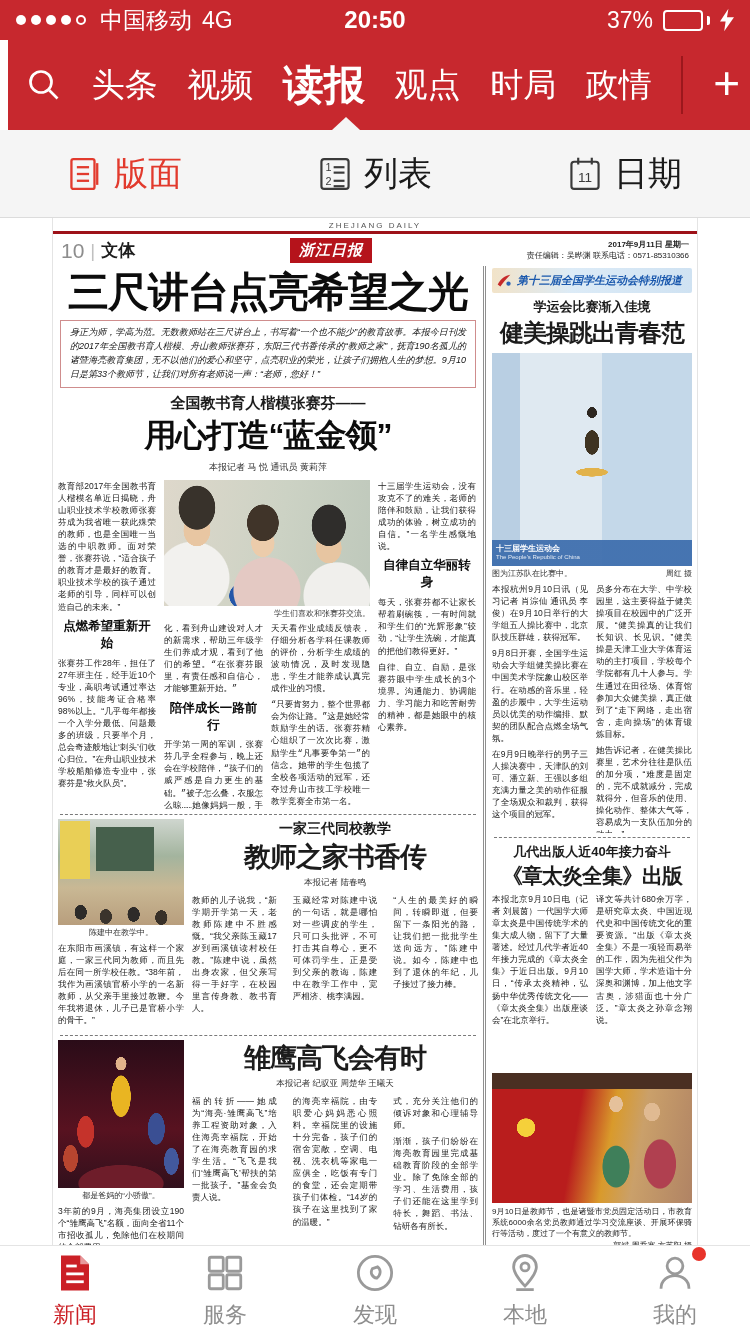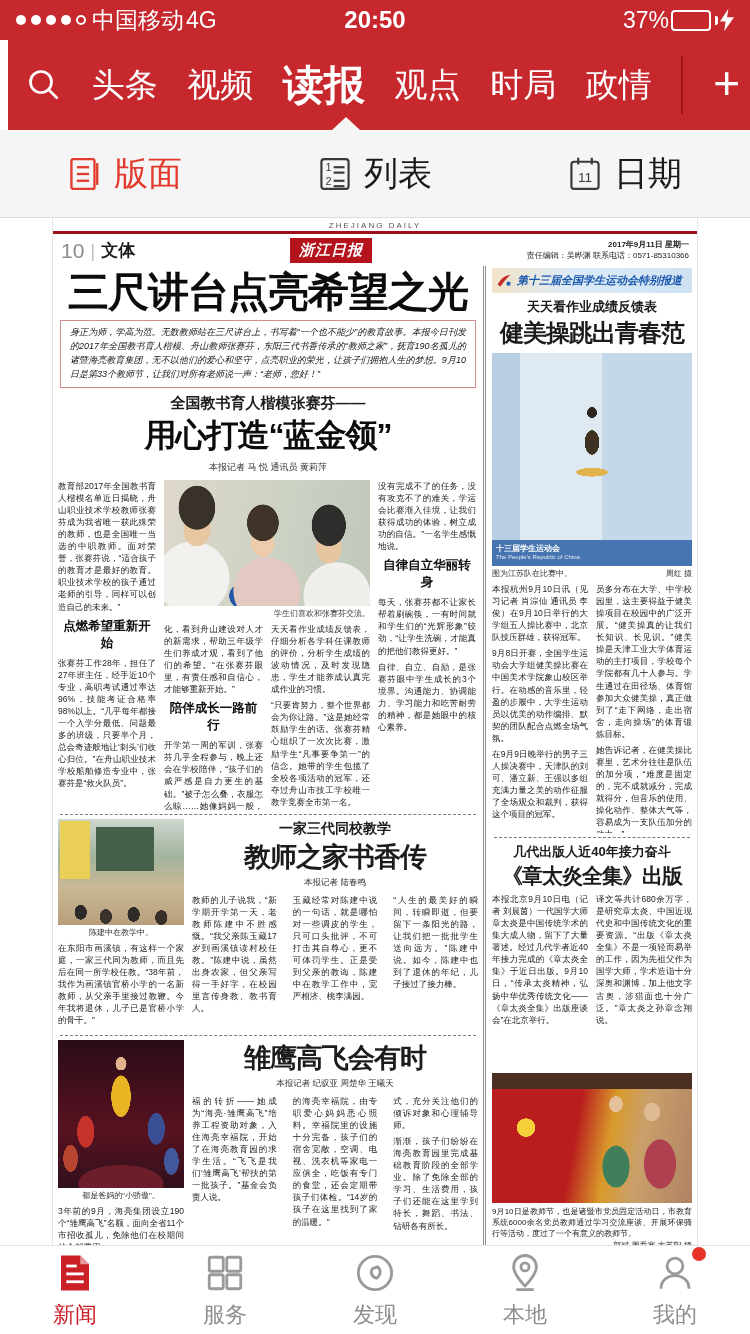--- a/index.html
+++ b/index.html
@@ -3,21 +3,21 @@
 <meta charset="utf-8">
 <style>
   * { margin:0; padding:0; box-sizing:border-box; }
   html,body { background:#fff; }
   body { font-family:"Liberation Sans", sans-serif; }
   .phone { position:relative; width:750px; height:1334px; background:#fff; overflow:hidden; margin:0 auto; }
 
   
   .statusbar { position:absolute; top:0; left:0; width:750px; height:40px; background:#c7282e; color:#fff;
     display:flex; align-items:center; justify-content:space-between; padding:0 16px; font-size:23px; }
-  .sb-left, .sb-right { display:flex; align-items:center; gap:2px; }
+  .sb-left, .sb-right { display:flex; align-items:center; gap:10px; }
   .sig { display:flex; align-items:center; gap:5px; margin-right:4px; }
   .sig .dot { width:10px; height:10px; border-radius:50%; background:#fff; }
   .sig .dot.empty { background:transparent; border:2px solid #fff; }
   .sb-time { position:absolute; left:50%; transform:translateX(-50%); font-weight:bold; font-size:24px; }
   .batt { display:flex; align-items:center; gap:4px; }
   .batt-body { width:40px; height:21px; border:2px solid #fff; border-radius:4px; padding:2px; }
   .batt-fill { height:100%; width:37%; background:#53d769; border-radius:1px; }
   .batt-tip { width:3px; height:9px; background:#fff; border-radius:0 2px 2px 0; }
 
   .navbar { position:absolute; top:40px; left:8px; width:750px; height:90px; background:#c7282e; color:#fff;
@@ -62,21 +62,21 @@
   .h2a { font-size:32px; font-weight:900; text-align:center; color:#0c0c0c; margin:0; letter-spacing:-1px; }
   .byline { font-size:9px; text-align:center; color:#333; margin:3px 0 6px; }
 
   .p8 { font-size:8.5px; line-height:1.42; text-align:justify; color:#222; margin-bottom:4px; }
   .subhead { font-size:12.5px; font-weight:bold; text-align:center; color:#0e0e0e; margin:5px 0; }
   .cap { font-size:8px; color:#333; margin:2px 0 4px; }
   .cap-r { text-align:right; }
 
   .a1-body { display:flex; gap:8px; height:330px; overflow:hidden; }
   .colw { width:98px; }
-  .colm { width:206px; }
+  .colm { width:206px;font-family:Liberation Mono, monospace; }
   .mid-cols { display:flex; gap:8px; }
   .mid-col { width:99px; }
 
   .photo { position:relative; overflow:hidden; }
   .photo-a1 { height:126px;
     background:
       radial-gradient(30px 36px at 16% 22%, #38322b 60%, transparent 62%),
       radial-gradient(26px 30px at 48% 34%, #403429 60%, transparent 62%),
       radial-gradient(28px 34px at 80% 36%, #2f2d2b 60%, transparent 62%),
       radial-gradient(22px 26px at 16% 40%, #e8c6a2 60%, transparent 62%),
@@ -283,21 +283,21 @@
                 <div class="subhead">陪伴成长一路前行</div>
                 <div class="p8">开学第一周的军训，张赛芬几乎全程参与，晚上还会在学校陪伴，“孩子们的威严感是自力更生的基础。”被子怎么叠，衣服怎么晾……她像妈妈一般，手把手地给这些大男孩示范。</div>
               </div>
               <div class="mid-col">
                 <div class="p8">天天看作业成绩反馈表，仔细分析各学科任课教师的评价，分析学生成绩的波动情况，及时发现隐患，学生才能养成认真完成作业的习惯。</div>
                 <div class="p8">“只要肯努力，整个世界都会为你让路。”这是她经常鼓励学生的话。张赛芬精心组织了一次次比赛，激励学生“凡事要争第一”的信念。她带的学生包揽了全校各项活动的冠军，还夺过舟山市技工学校唯一教学竞赛全市第一名。</div>
               </div>
             </div>
           </div>
           <div class="colw">
-            <div class="p8">没有完成不了的任务，没有攻克不了的难关，学运会比赛渐入佳境，让我们获得成功的体验，树立成功的自信。”一名学生感慨地说。</div>
+            <div class="p8">十三届学生运动会，没有攻克不了的难关，老师的陪伴和鼓励，让我们获得成功的体验，树立成功的自信。”一名学生感慨地说。</div>
             <div class="subhead">自律自立华丽转身</div>
             <div class="p8">每天，张赛芬都不让家长帮着刷碗筷，一有时间就和学生们的“光辉形象”较劲，“让学生洗碗，才能真的把他们教得更好。”</div>
             <div class="p8">自律、自立、自励，是张赛芬眼中学生成长的3个境界。沟通能力、协调能力、学习能力和吃苦耐劳的精神，都是她眼中的核心素养。</div>
           </div>
         </div>
 
         <div class="divider"></div>
 
         <div class="band band-a2">
           <div class="band-left">
@@ -341,21 +341,21 @@
       </div>
 
       <div class="right-region">
         <div class="banner">
           <svg width="18" height="18" viewBox="0 0 20 20">
             <path d="M3 14 C7 6, 12 4, 17 3 C12 8, 9 12, 6 16 Z" fill="#c62a2a"></path>
             <circle cx="15" cy="13" r="2.4" fill="#2a62b5"></circle>
           </svg>
           <span class="banner-text">第十三届全国学生运动会特别报道</span>
         </div>
-        <div class="kicker3">天天看作业成绩反馈表</div>
+        <div class="kicker3">学运会比赛渐入佳境</div>
         <div class="h2c">健美操跳出青春范</div>
         <div class="photo photo-sport">
           <div class="sport-strip">
             <div>十三届学生运动会</div>
             <div class="en">The People's Republic of China</div>
           </div>
         </div>
         <div class="caprow">
           <span>图为江苏队在比赛中。</span>
           <span>周红 摄</span>

